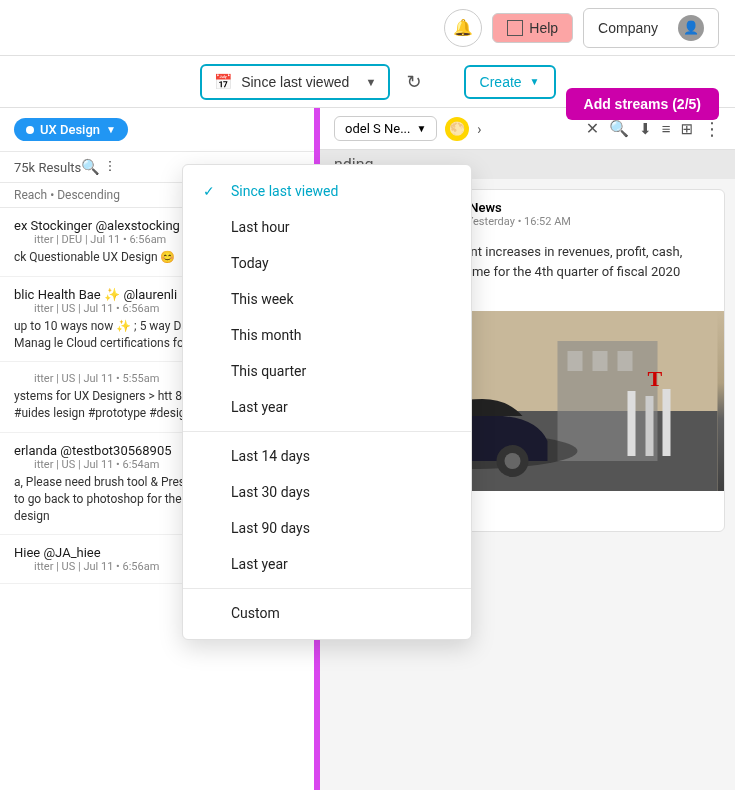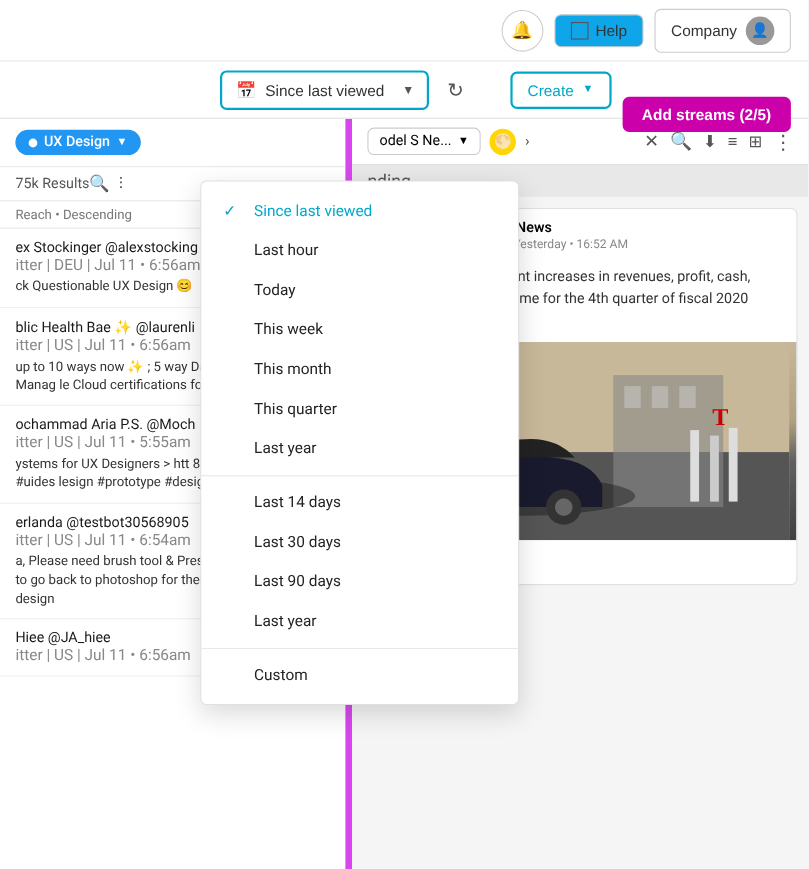--- a/index.html
+++ b/index.html
@@ -34,40 +34,40 @@
       display: flex;
       align-items: center;
       justify-content: center;
       cursor: pointer;
       font-size: 16px;
       color: #555;
     }
     .top-bar-help {
       border: 1.5px solid #ccc;
       border-radius: 6px;
-      background: #0ea5e9;
+      background: #fca5a5;
       padding: 6px 14px;
       cursor: pointer;
       font-size: 14px;
       color: #333;
       display: flex;
       align-items: center;
       gap: 6px;
     }
     .top-bar-company {
       border: 1.5px solid #ccc;
       border-radius: 6px;
       background: #fff;
       padding: 6px 14px;
       cursor: pointer;
       font-size: 14px;
       color: #333;
       display: flex;
       align-items: center;
-      gap: 8px;
+      gap: 20px;
     }
     .avatar-circle {
       width: 26px;
       height: 26px;
       border-radius: 50%;
       background: #999;
       display: flex;
       align-items: center;
       justify-content: center;
       color: #fff;
@@ -213,22 +213,23 @@
     .tweet-item {
       padding: 10px 14px;
       border-bottom: 1px solid #f0f0f0;
     }
     .tweet-author {
       font-size: 13px;
       font-weight: 400;
       color: #1a1a1a;
     }
     .tweet-meta {
-      font-size: 14px;
+      font-size: 11px;
       color: #888;
+      margin-left: 20px;
     }
     .tweet-text {
       font-size: 12px;
       color: #333;
       margin-top: 3px;
       line-height: 1.4;
     }
 
     
     .right-panel {
@@ -464,21 +465,20 @@
         <span>itter</span> |
         <span>US</span> |
         <span>Jul 11 • 6:56am</span>
       </div>
       <div class="tweet-text">up to 10 ways now ✨ ; 5 way
 Data Analytics, Project Manag
 le Cloud certifications for FRI</div>
     </div>
 
     <div class="tweet-item">
-      <div class="tweet-author">ochammad Aria P.S. @Moch</div>
       <div class="tweet-meta">
         <span>itter</span> |
         <span>US</span> |
         <span>Jul 11 • 5:55am</span>
       </div>
       <div class="tweet-text">ystems for UX Designers &gt; htt
 8pl #ux #ui #uxdesign #uides
 lesign #prototype #design #re
 gn</div>
     </div>

